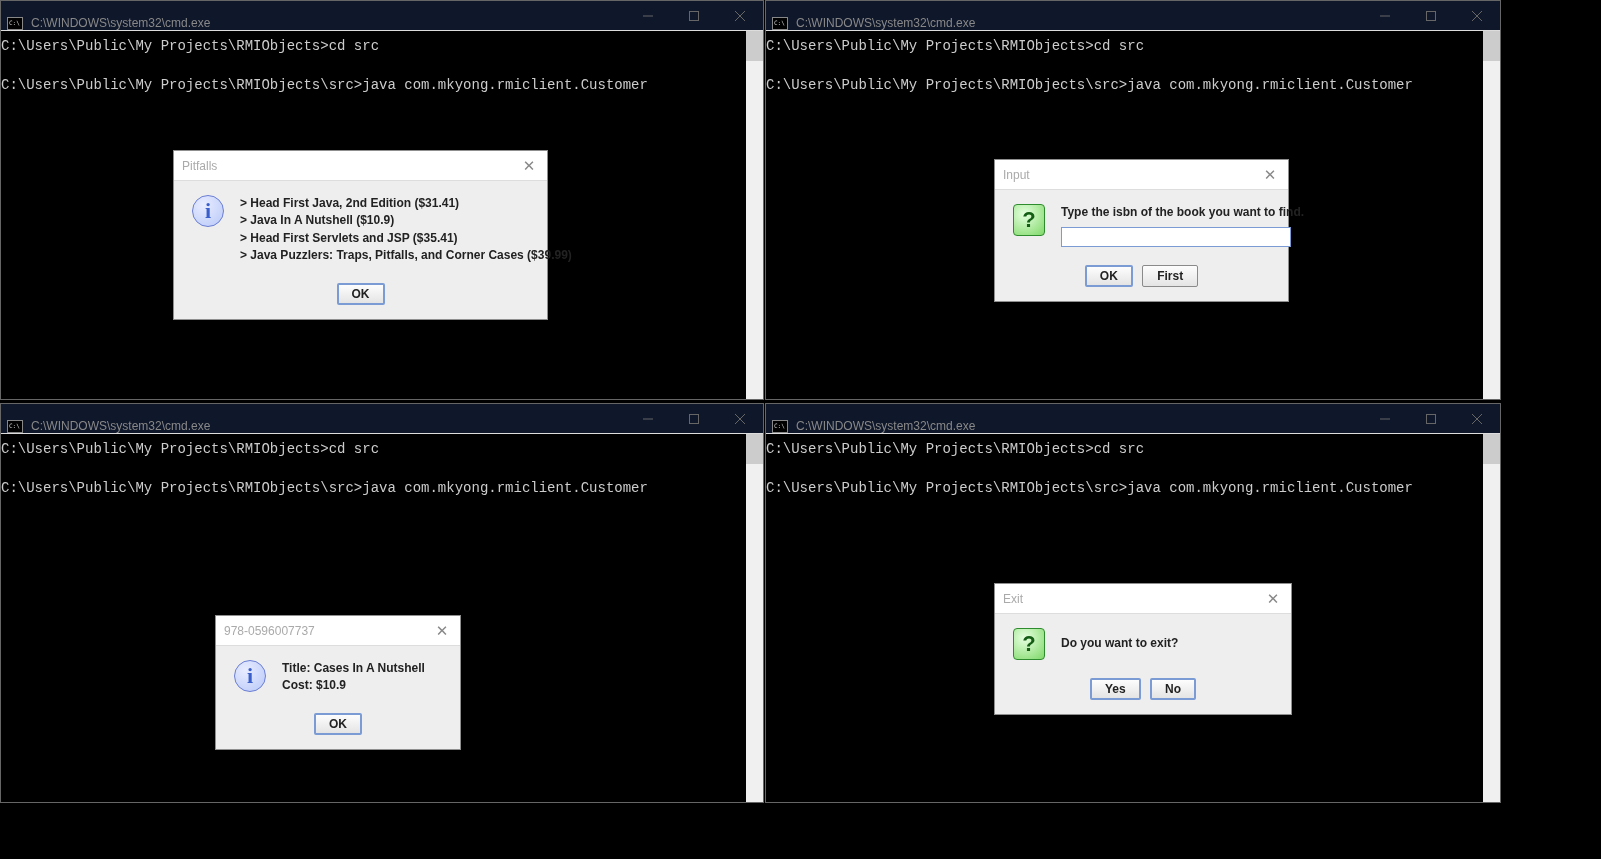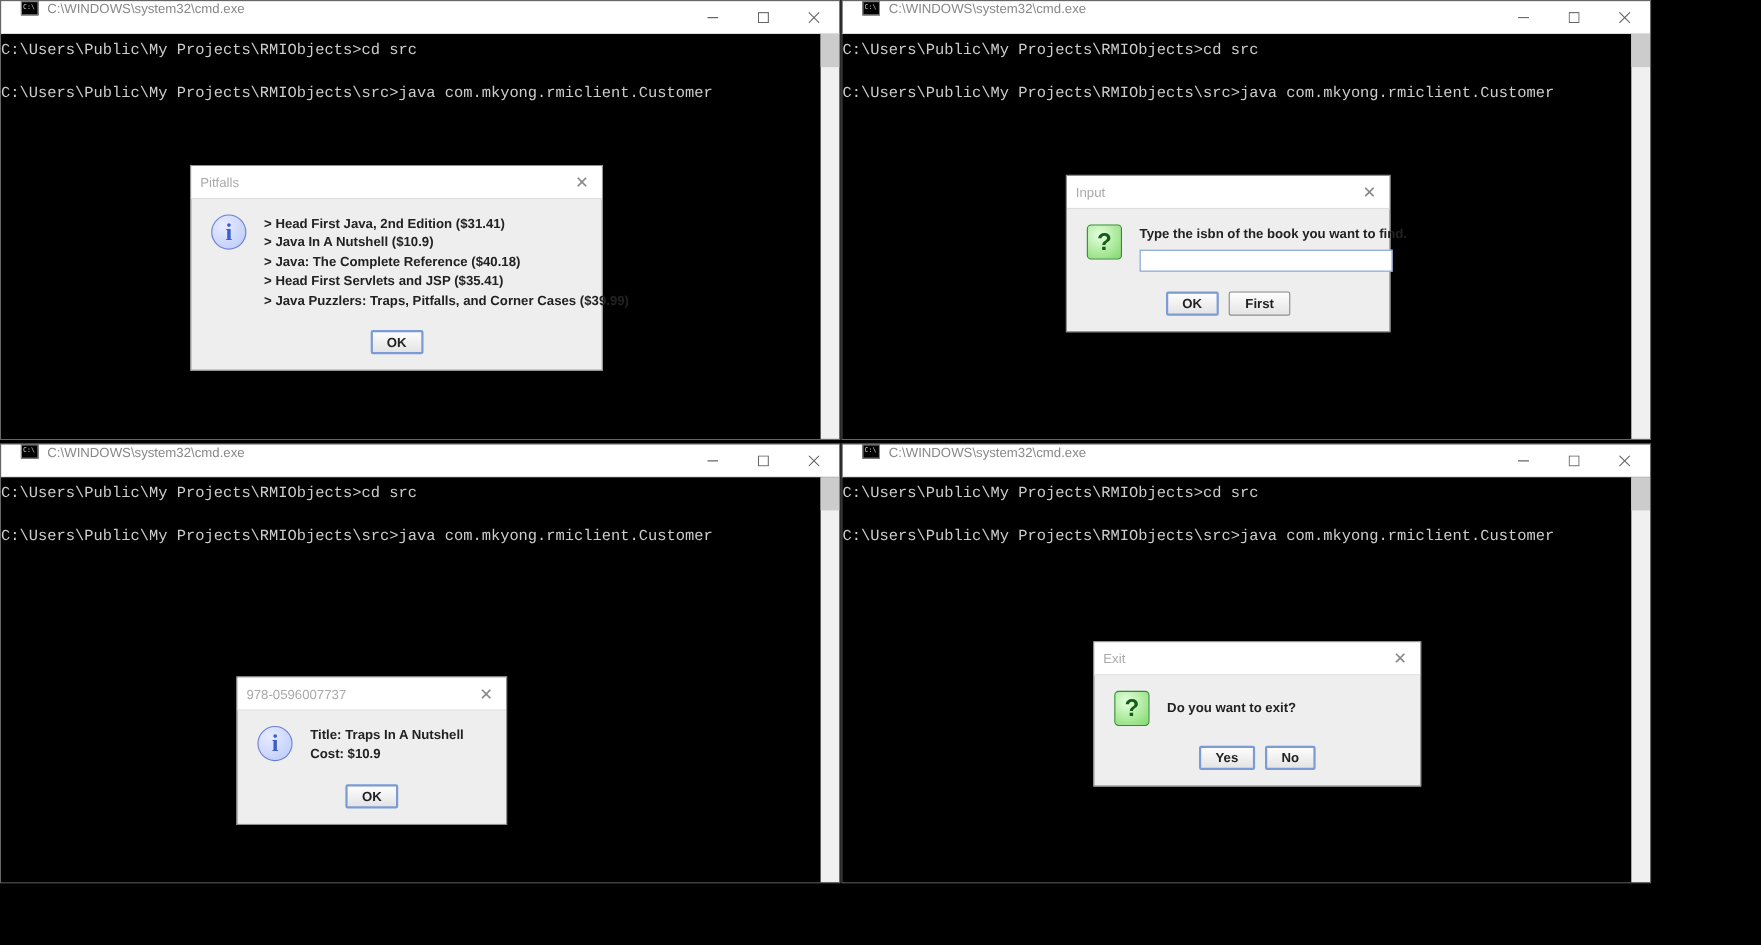--- a/index.html
+++ b/index.html
@@ -17,25 +17,25 @@
   background: #000;
   border: 1px solid #666;
 }
 .q1 { left: 0; top: 0; width: 764px; height: 400px; }
 .q2 { left: 765px; top: 0; width: 736px; height: 400px; }
 .q3 { left: 0; top: 403px; width: 764px; height: 400px; }
 .q4 { left: 765px; top: 403px; width: 736px; height: 400px; }
 
 .titlebar {
   height: 30px;
-  background: #ffffff;
+  background: #0f172a;
   border-bottom: 1px solid #ddd;
   display: flex;
-  align-items: flex-start;
-  padding-left: 18px;
+  align-items: flex-end;
+  padding-left: 6px;
   color: #888;
   font-size: 12px;
 }
 .titlebar .cmd-icon {
   width: 16px; height: 13px;
   background: #000;
   border: 1px solid #888;
   margin-right: 8px;
   position: relative;
 }
@@ -208,21 +208,20 @@
   <div class="dialog" style="left:172px; top:149px; width:375px;">
     <div class="dlg-title">
       <span class="t">Pitfalls</span>
       <span class="dlg-close">✕</span>
     </div>
     <div class="dlg-body">
       <div class="dlg-icon info-icon">i</div>
       <div class="dlg-content">
         <div class="line">&gt; Head First Java, 2nd Edition ($31.41)</div>
         <div class="line">&gt; Java In A Nutshell ($10.9)</div>
-        <div class="line">&gt; Java: The Complete Reference ($40.18)</div>
         <div class="line">&gt; Head First Servlets and JSP ($35.41)</div>
         <div class="line">&gt; Java Puzzlers: Traps, Pitfalls, and Corner Cases ($39.99)</div>
       </div>
     </div>
     <div class="dlg-buttons">
       <button class="swing-btn focus">OK</button>
     </div>
   </div>
 </div>
 
@@ -249,21 +248,21 @@
         </div>
     </div>
   </div>
   <div class="term"><span>C:\Users\Public\My Projects\RMIObjects&gt;cd src</span>
 <span></span>
 <span>C:\Users\Public\My Projects\RMIObjects\src&gt;java com.mkyong.rmiclient.Customer</span></div>
   <div class="scrollbar">
       <div class="scrollthumb"></div>
     </div>
 
-  <div class="dialog" style="left:203px; top:158px; width:295px;">
+  <div class="dialog" style="left:228px; top:158px; width:295px;">
     <div class="dlg-title">
       <span class="t">Input</span>
       <span class="dlg-close">✕</span>
     </div>
     <div class="dlg-body">
       <div class="dlg-icon question-icon">?</div>
       <div class="dlg-content">
         <div class="line">Type the isbn of the book you want to find.</div>
         <input class="swing-input" value="" style="">
       </div>
@@ -306,21 +305,21 @@
     </div>
 
   <div class="dialog" style="left:214px; top:181px; width:246px;margin-top:30px;">
     <div class="dlg-title">
       <span class="t">978-0596007737</span>
       <span class="dlg-close">✕</span>
     </div>
     <div class="dlg-body">
       <div class="dlg-icon info-icon">i</div>
       <div class="dlg-content">
-        <div class="line">Title: Traps In A Nutshell</div>
+        <div class="line">Title: Cases In A Nutshell</div>
         <div class="line">Cost: $10.9</div>
       </div>
     </div>
     <div class="dlg-buttons">
       <button class="swing-btn focus">OK</button>
     </div>
   </div>
 </div>
 
 <div class="quad q4">

